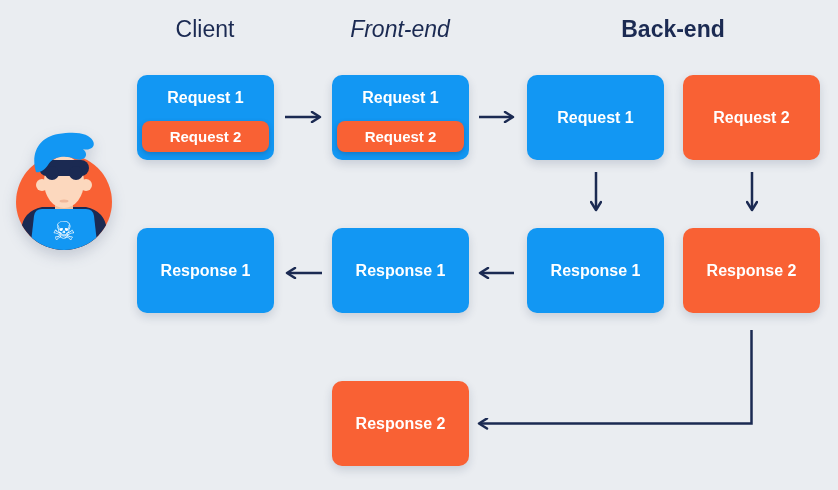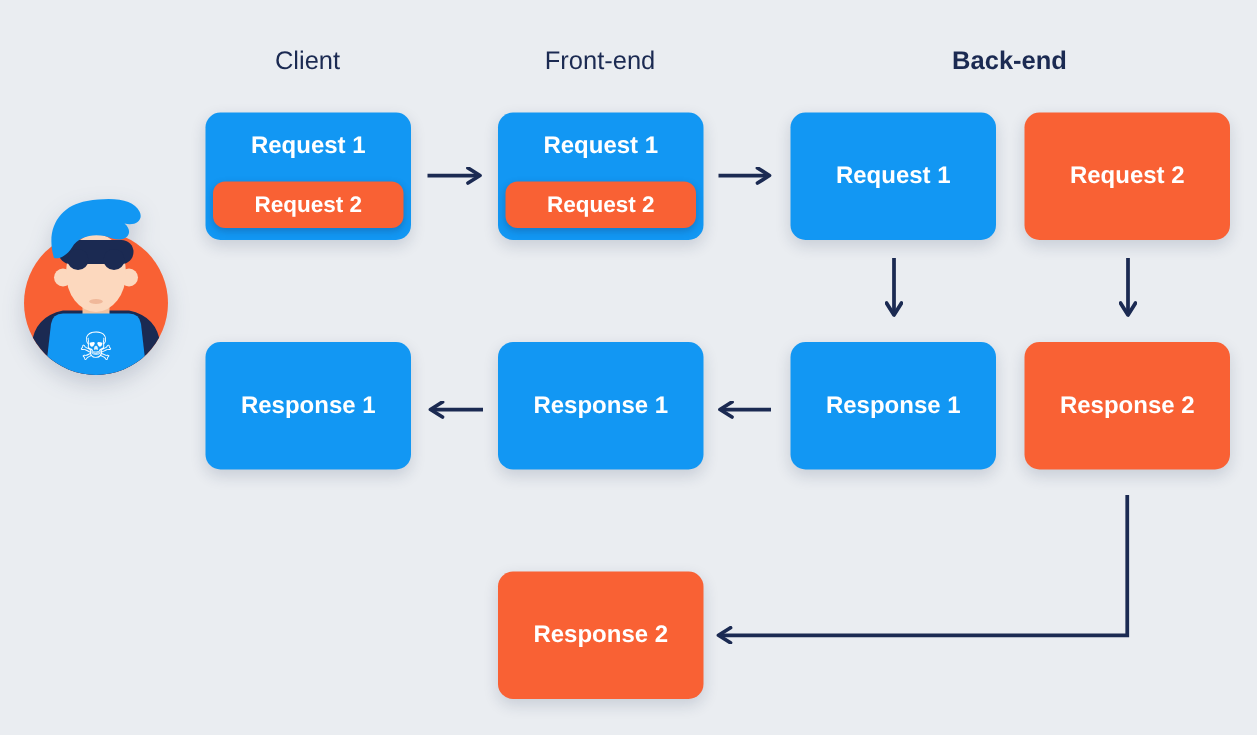--- a/index.html
+++ b/index.html
@@ -11,22 +11,22 @@
   }
   *{box-sizing:border-box;}
   html,body{margin:0;padding:0;}
   body{background:var(--background);}
   .canvas{
     position:relative;width:838px;height:490px;overflow:hidden;
     background:var(--background);
     font-family:"Liberation Sans",sans-serif;
   }
   .col-header{
-    position:absolute;top:31px;transform:translateX(-50%);
-    font-size:17px;font-weight:500;color:var(--navy);white-space:nowrap;
+    position:absolute;top:16px;transform:translateX(-50%);
+    font-size:23px;font-weight:500;color:var(--navy);white-space:nowrap;
   }
   .node{
     position:absolute;width:137px;height:85px;border-radius:10px;
     display:flex;align-items:center;justify-content:center;
     color:var(--box-text);font-weight:700;font-size:16px;
     box-shadow:0 4px 10px rgba(27,42,82,0.16);
   }
   .node.blue{background:var(--blue);}
   .node.orange{background:var(--orange);}
   .composite{flex-direction:column;justify-content:flex-start;}
@@ -49,21 +49,21 @@
     position:absolute;left:8px;top:130px;width:112px;height:126px;
     filter:drop-shadow(0 6px 7px rgba(27,42,82,0.18));
   }
 </style>
 </head>
 <body>
 
 <div class="canvas">
 
   <div class="col-header" style="left:205px;">Client</div>
-  <div class="col-header" style="left:400px;">Front-end</div>
+  <div class="col-header" style="left:400px;font-style:italic;">Front-end</div>
   <div class="col-header" style="left:673px;font-weight:bold;">Back-end</div>
 
   <svg class="connector-layer" viewBox="0 0 838 490">
     <defs>
       <marker id="ah" viewBox="0 0 12 12" markerWidth="12" markerHeight="12" refX="9" refY="6" orient="auto" markerUnits="userSpaceOnUse">
         <path class="arrow-head-path" d="M2,1 L10,6 L2,11" stroke-linecap="round" stroke-linejoin="round"></path>
       </marker>
     </defs>
     <line class="connector" x1="285" y1="117" x2="319" y2="117" marker-end="url(#ah)"></line>
     <line class="connector" x1="479" y1="117" x2="512" y2="117" marker-end="url(#ah)"></line>

